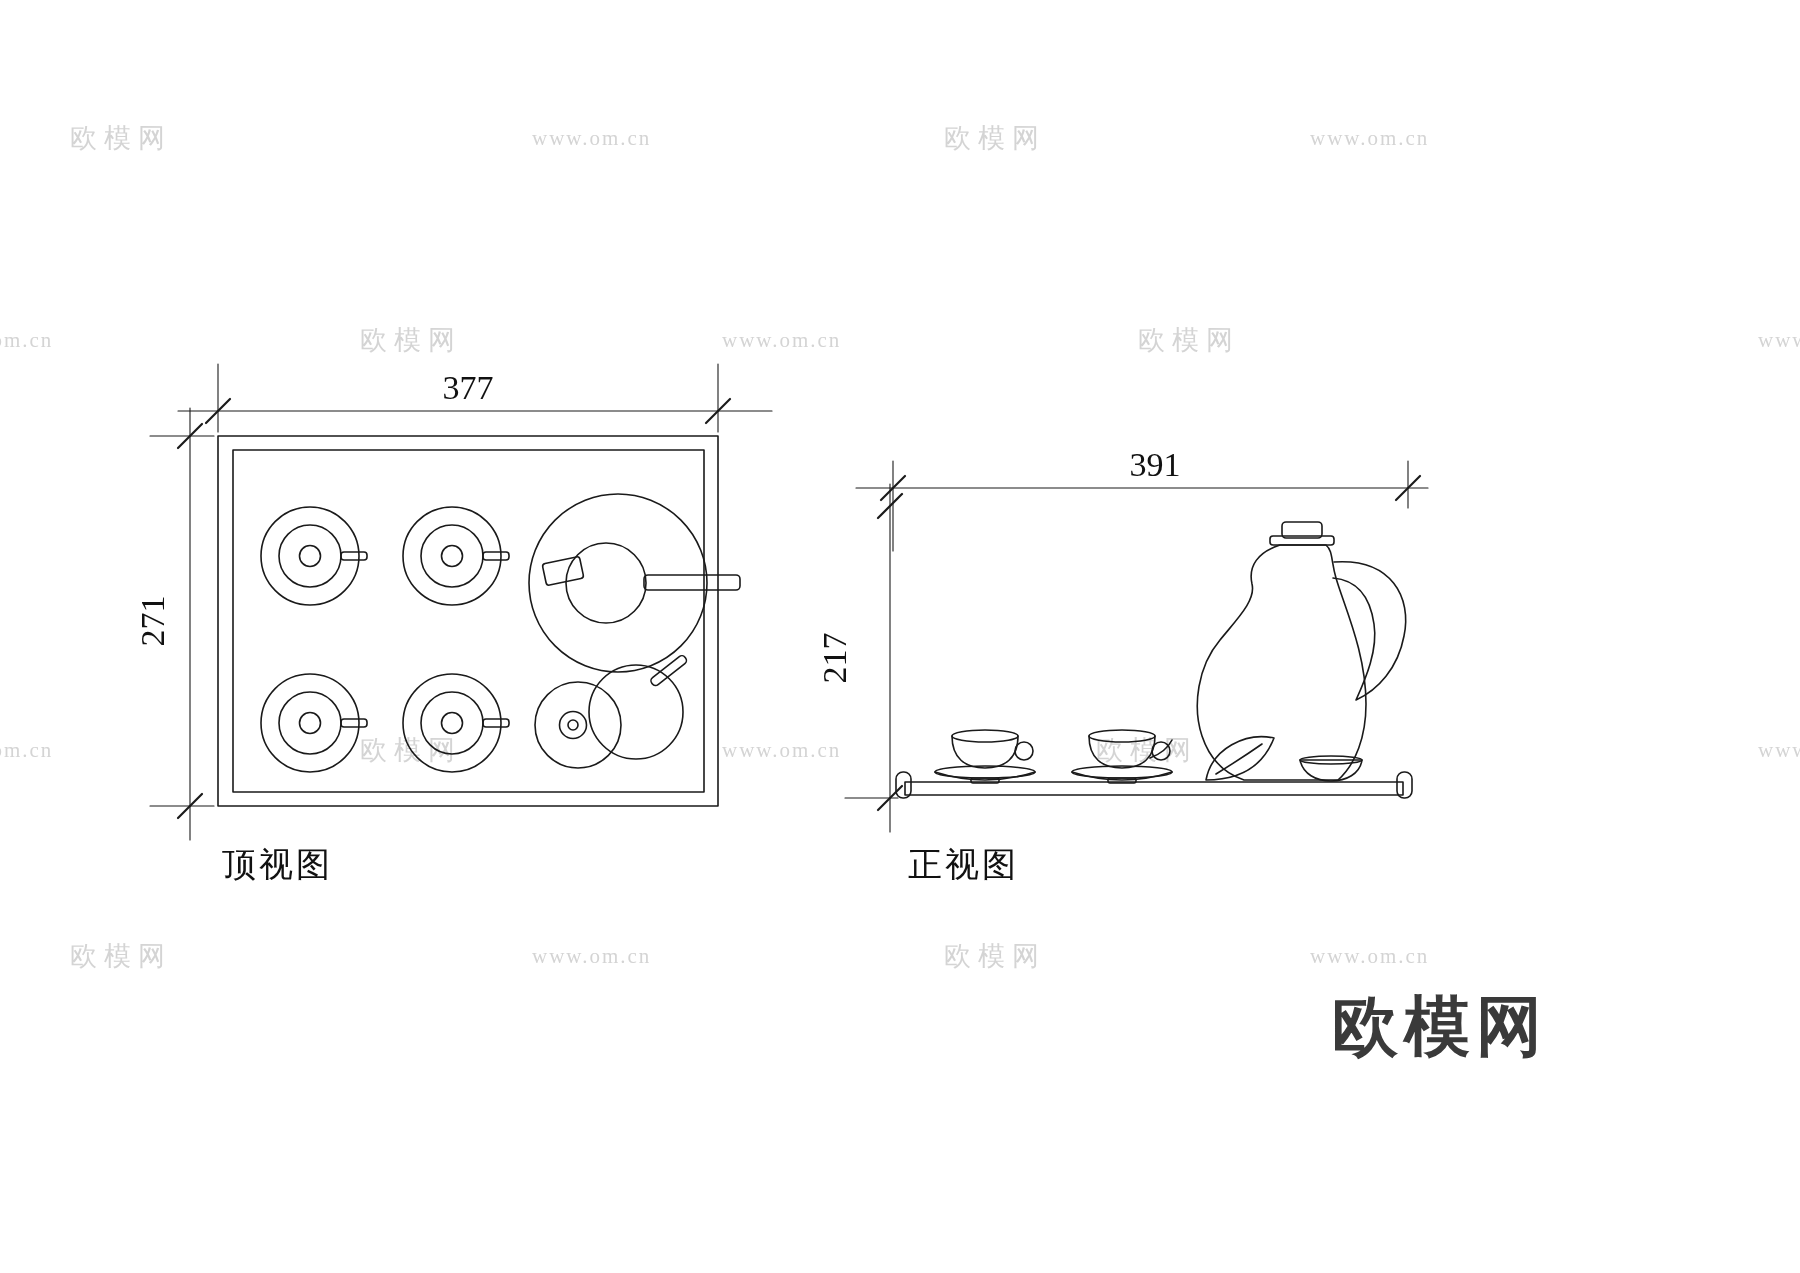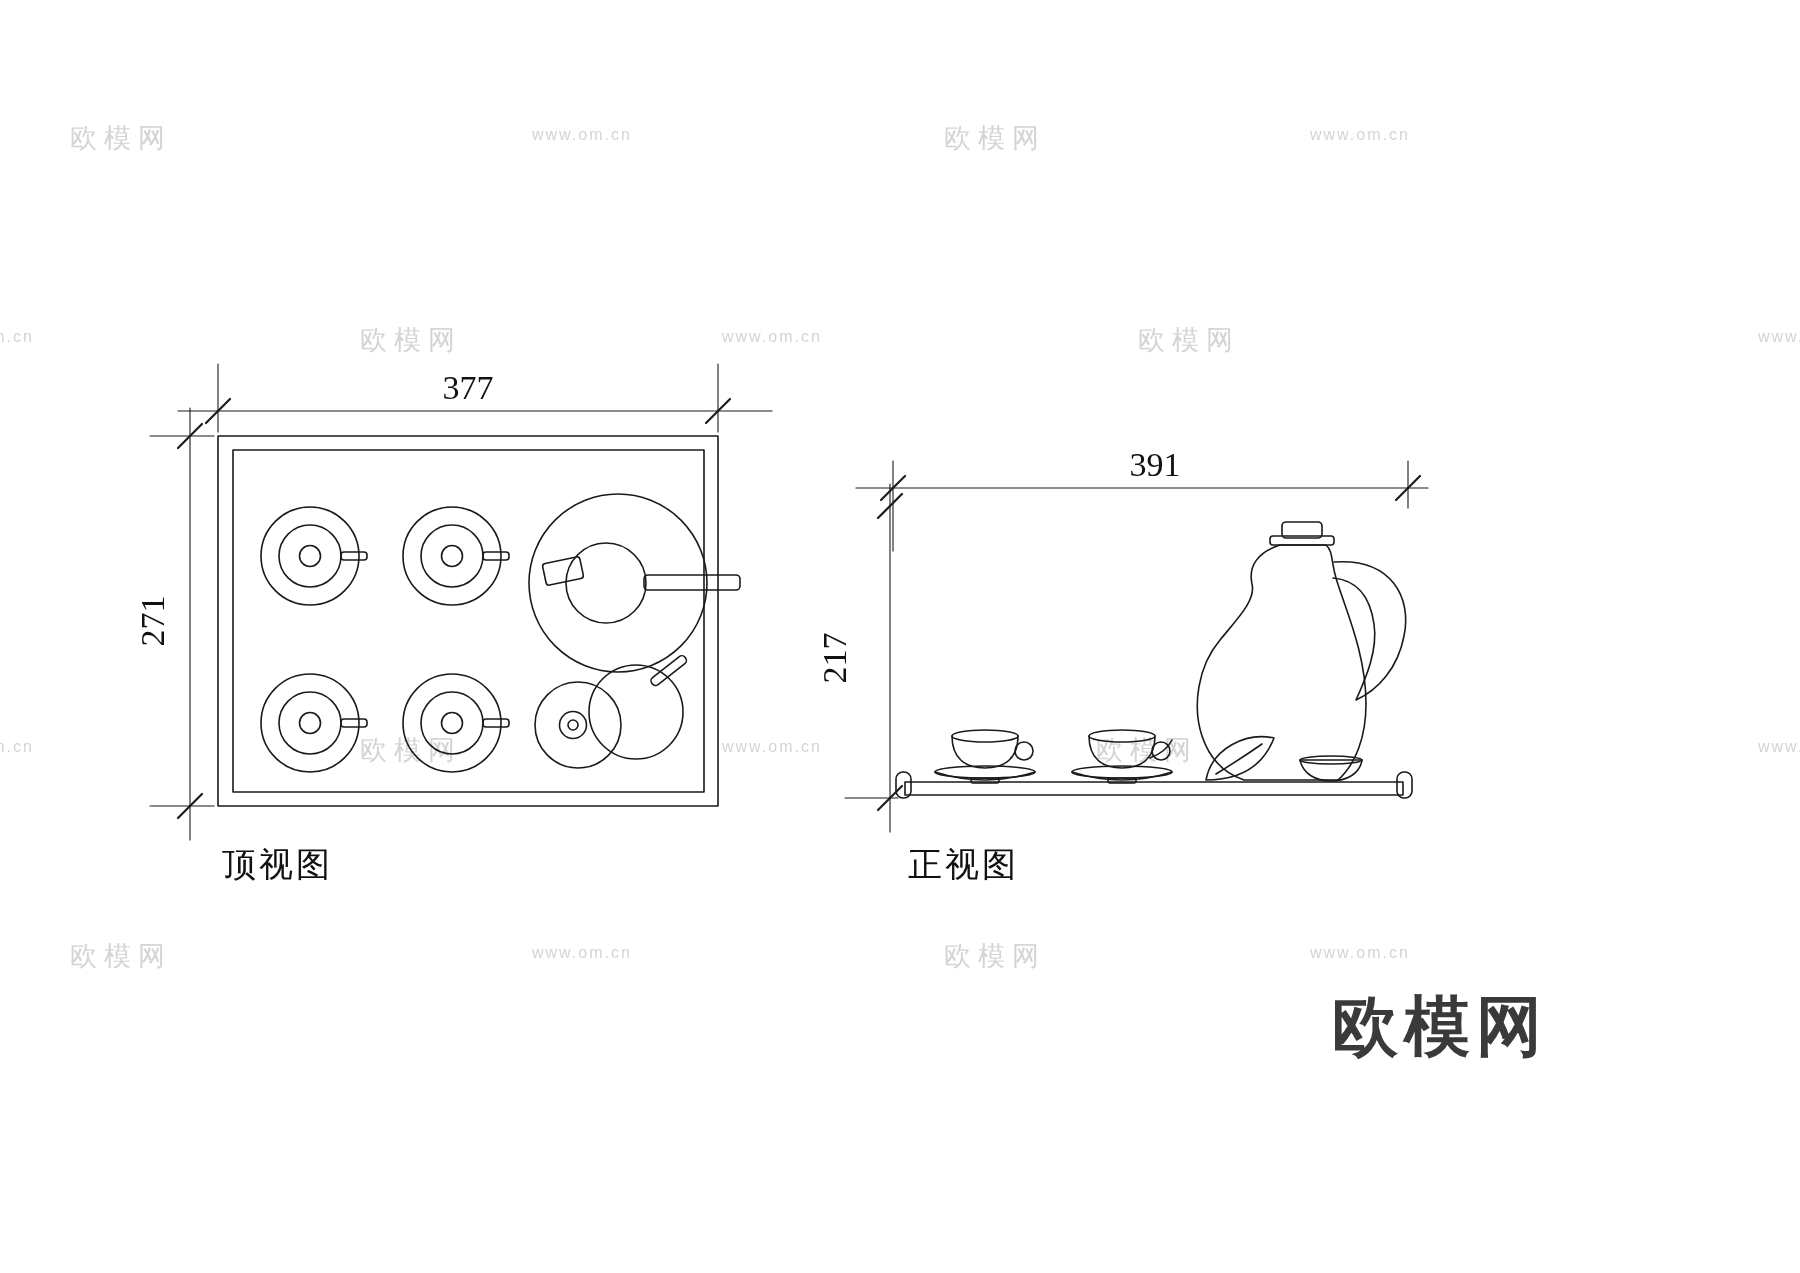--- a/index.html
+++ b/index.html
@@ -1,21 +1,21 @@
 <!DOCTYPE html>
 <html><head>
 <meta charset="utf-8">
 <style>
   html,body{margin:0;padding:0;background:#ffffff;}
   body{width:1800px;height:1273px;overflow:hidden;font-family:"Liberation Serif",serif;}
   .canvas{position:relative;width:1800px;height:1273px;background:#ffffff;overflow:hidden;margin-top:36px;}
   
   .wm{position:absolute;color:#d4d4d4;white-space:nowrap;user-select:none;}
   .wm-brand{font-size:27px;letter-spacing:7px;font-family:"Liberation Sans",sans-serif;}
-  .wm-url{font-size:16px;letter-spacing:2px;font-family:Liberation Sans, sans-serif;}
+  .wm-url{font-size:21px;letter-spacing:2px;font-family:Liberation Serif, serif;}
   
   svg{position:absolute;left:0;top:0;}
   .ln{fill:none;stroke:#1a1a1a;stroke-width:1.6;stroke-linecap:round;stroke-linejoin:round;}
   .dim{fill:none;stroke:#1a1a1a;stroke-width:1.1;stroke-linecap:round;}
   .tick{fill:none;stroke:#1a1a1a;stroke-width:2.2;stroke-linecap:round;}
   .txt{fill:#111111;stroke:none;font-family:"Liberation Serif",serif;font-size:34px;}
   .lbl{fill:#111111;stroke:none;font-family:"Liberation Serif",serif;font-size:34px;letter-spacing:3px;}
   
   .logo{position:absolute;left:1300px;top:946px;width:280px;text-align:center;
         font-size:66px;font-weight:600;letter-spacing:6px;color:#3a3a3a;

